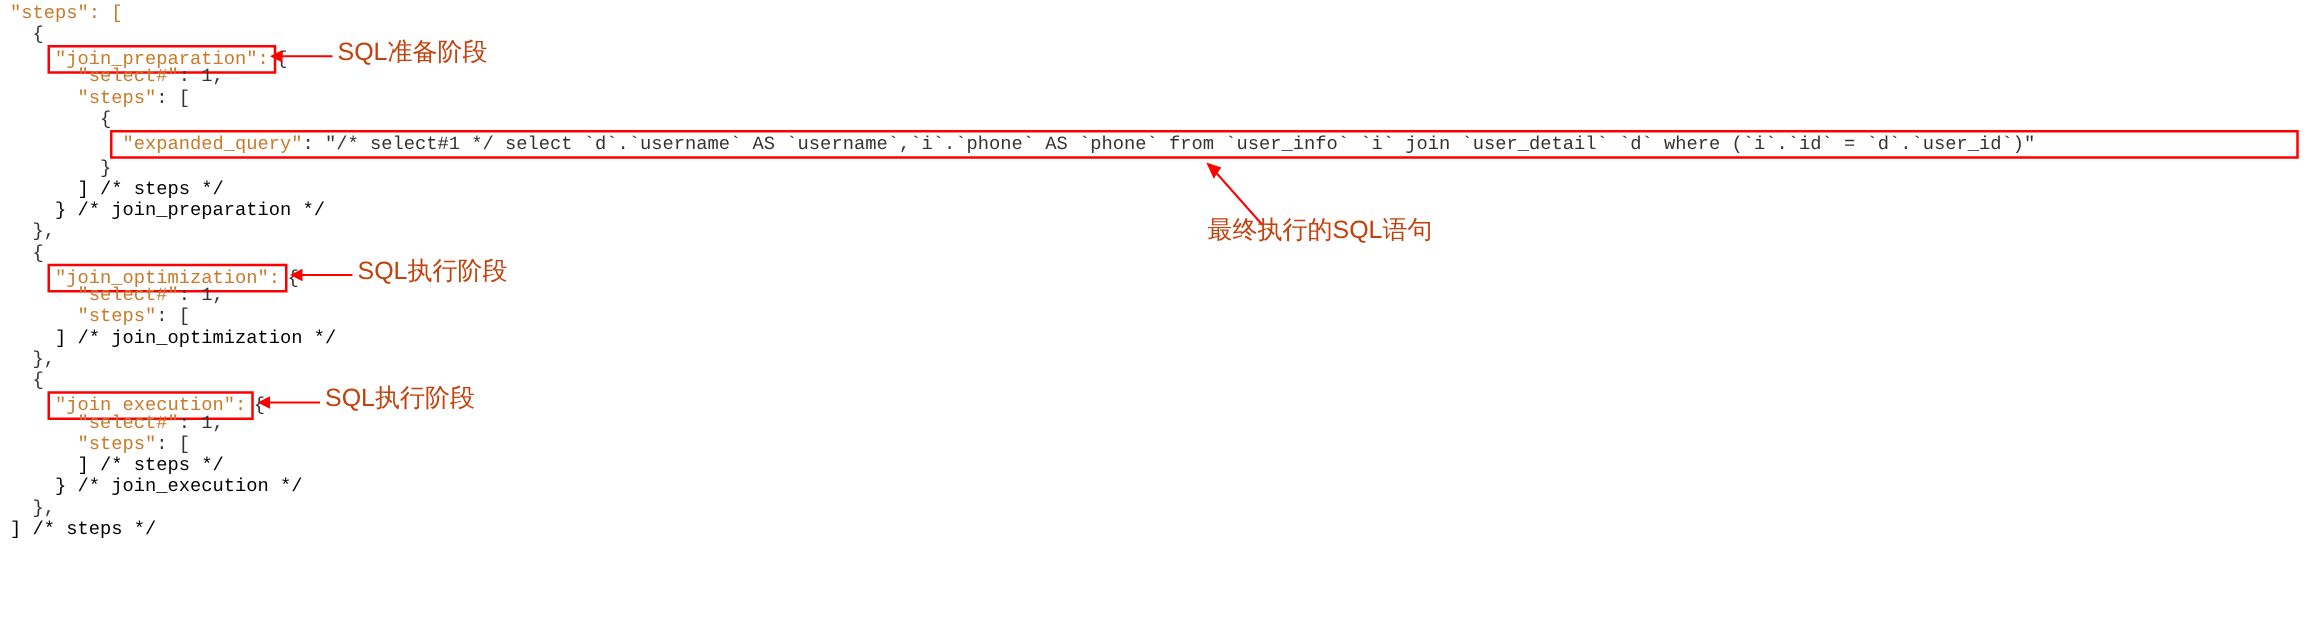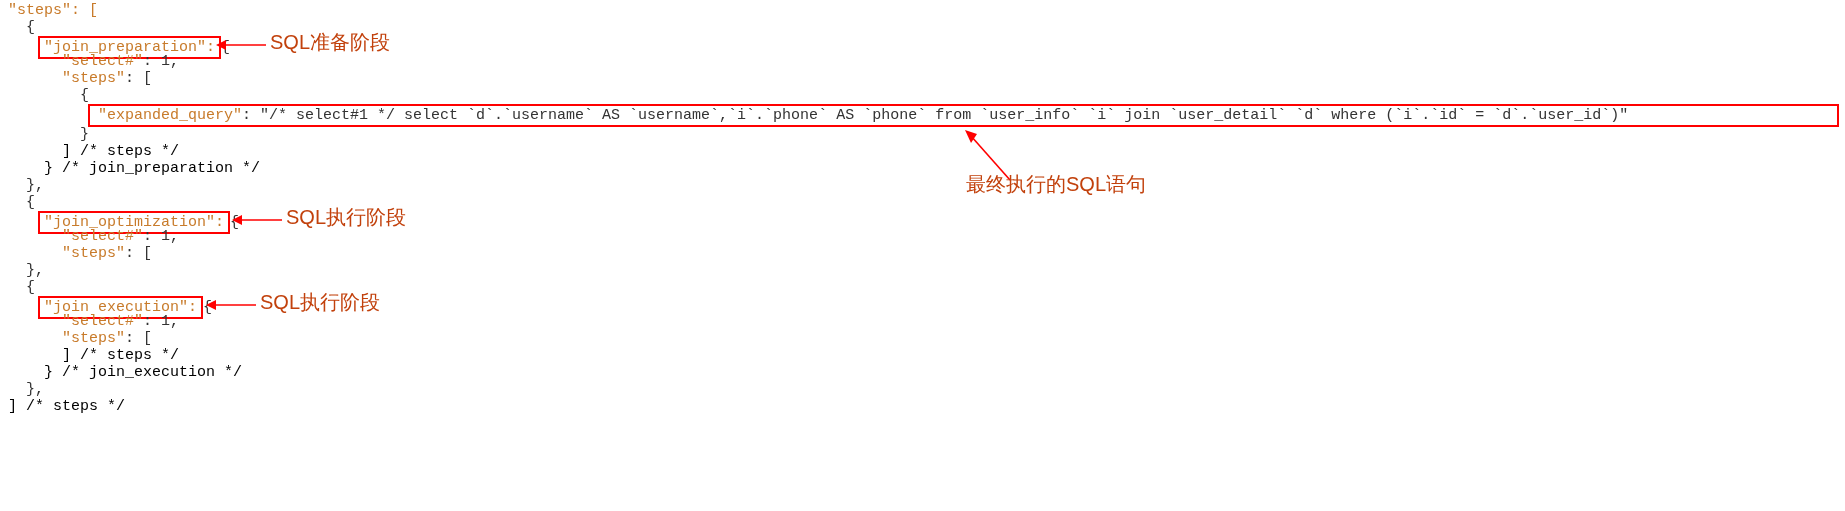--- a/index.html
+++ b/index.html
@@ -86,20 +86,21 @@
     <span class="box"><span class="key">"join_optimization": </span></span><span class="dark">{</span>
     <svg class="arrow" style="left:232px; top:8px;" width="50" height="10">
       <line x1="50" y1="1" x2="8" y2="1"></line>
         <polygon points="0,1 10,-4 10,6"></polygon>
     </svg>
     <span class="anno" style="left:286px; top:-2px;">SQL执行阶段</span>
   </div>
 
   <div class="ln pad3"><span class="key">"select#"</span><span class="dark">: 1,</span></div>
   <div class="ln pad3"><span class="key">"steps"</span><span class="dark">: [</span></div>
+  <div class="ln pad2"><span class="gray">] /* join_optimization */</span></div>
   <div class="ln pad1"><span class="dark">},</span></div>
   <div class="ln pad1"><span class="dark">{</span></div>
 
   <div class="ln pad2">
     <span class="box"><span class="key">"join execution": </span></span><span class="dark">{</span>
     <svg class="arrow" style="left:206px; top:8px;" width="50" height="10">
       <line x1="50" y1="1" x2="8" y2="1"></line>
         <polygon points="0,1 10,-4 10,6"></polygon>
     </svg>
     <span class="anno" style="left:260px; top:-2px;text-align:right;">SQL执行阶段</span>

